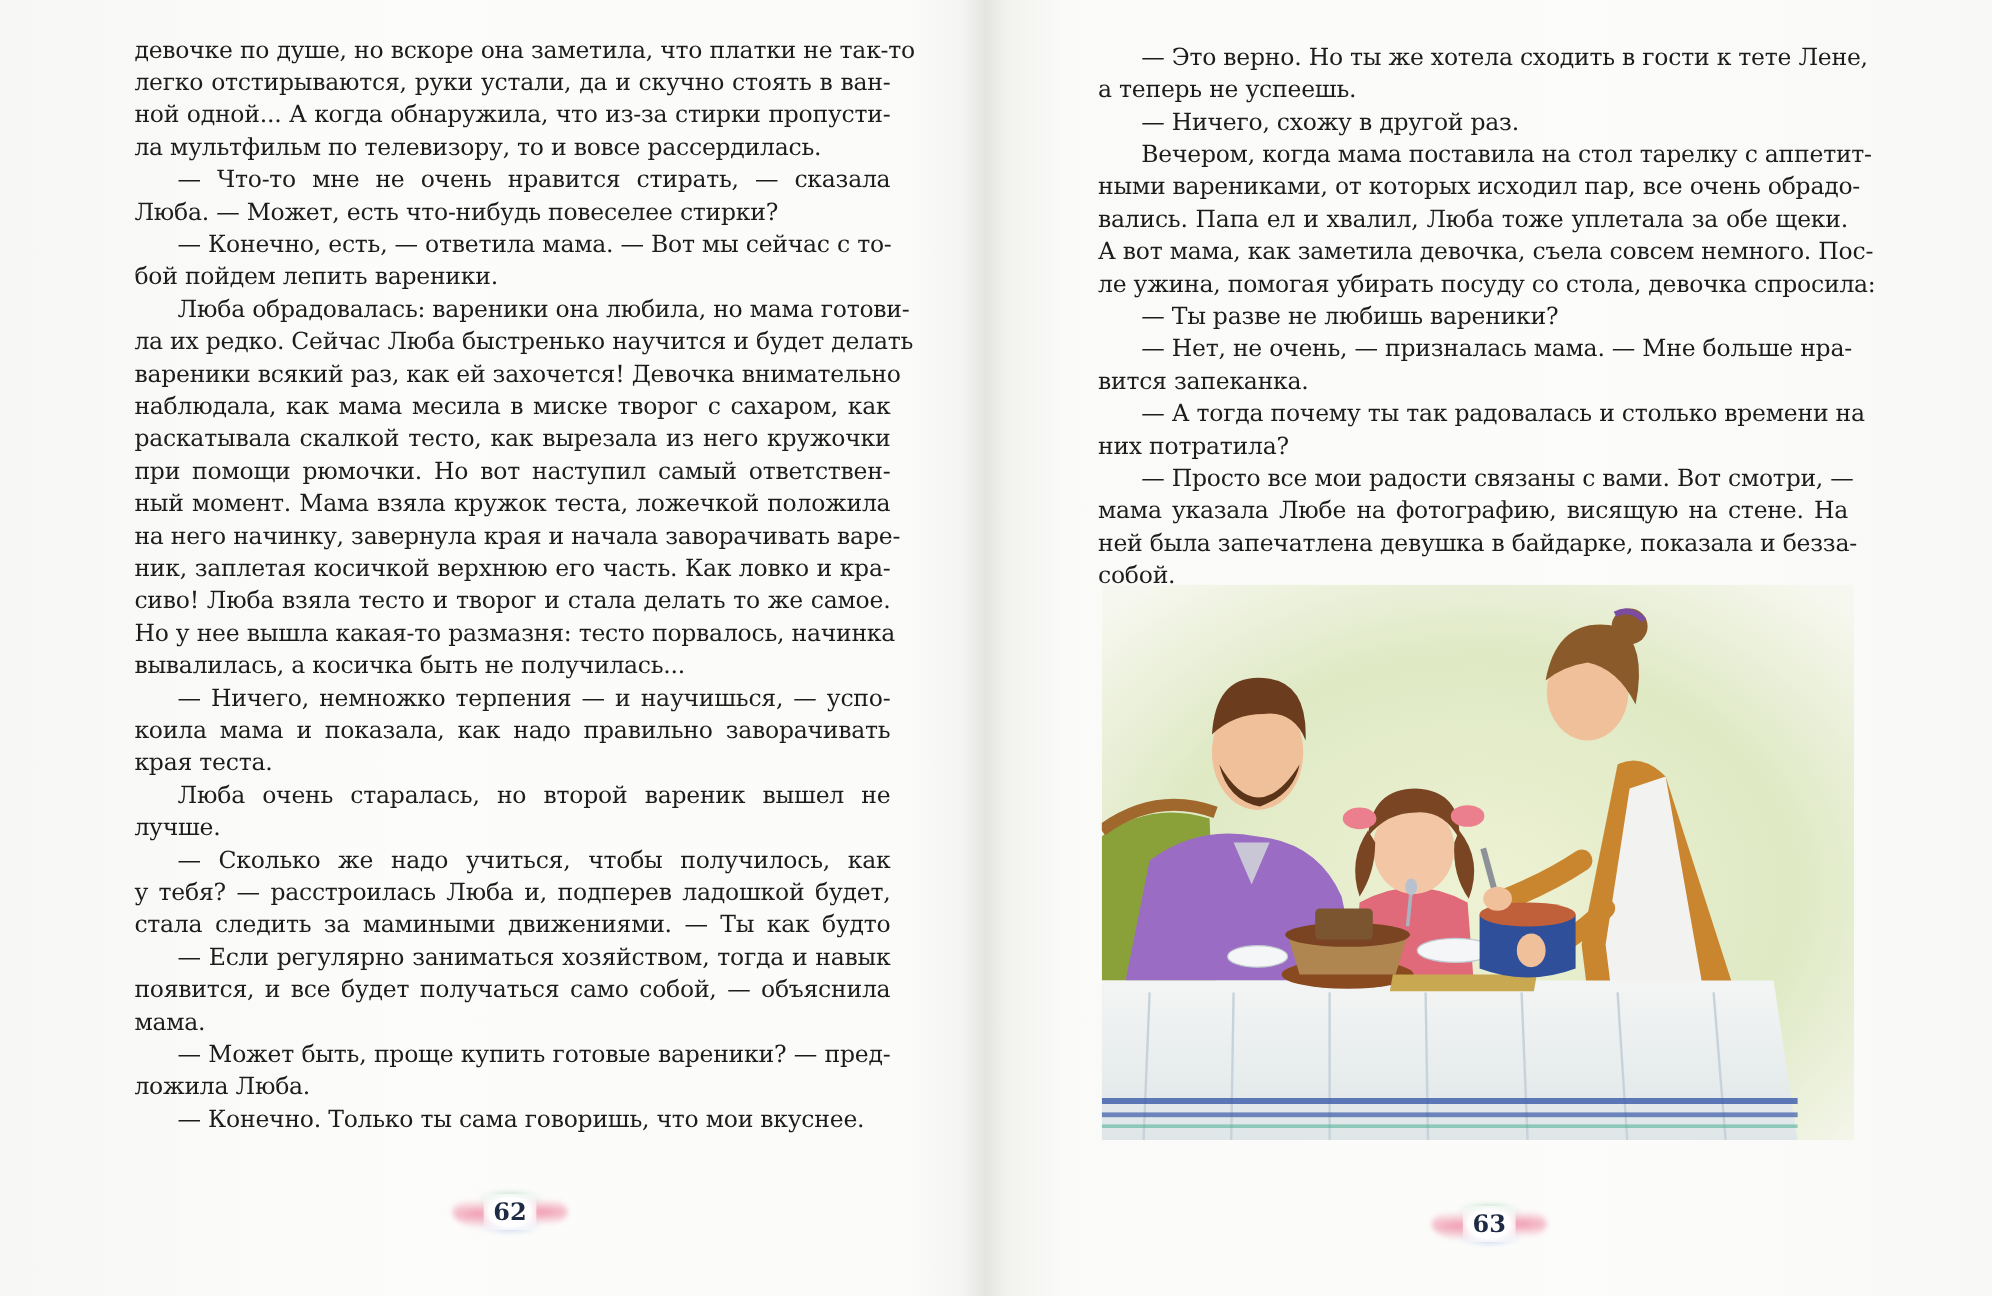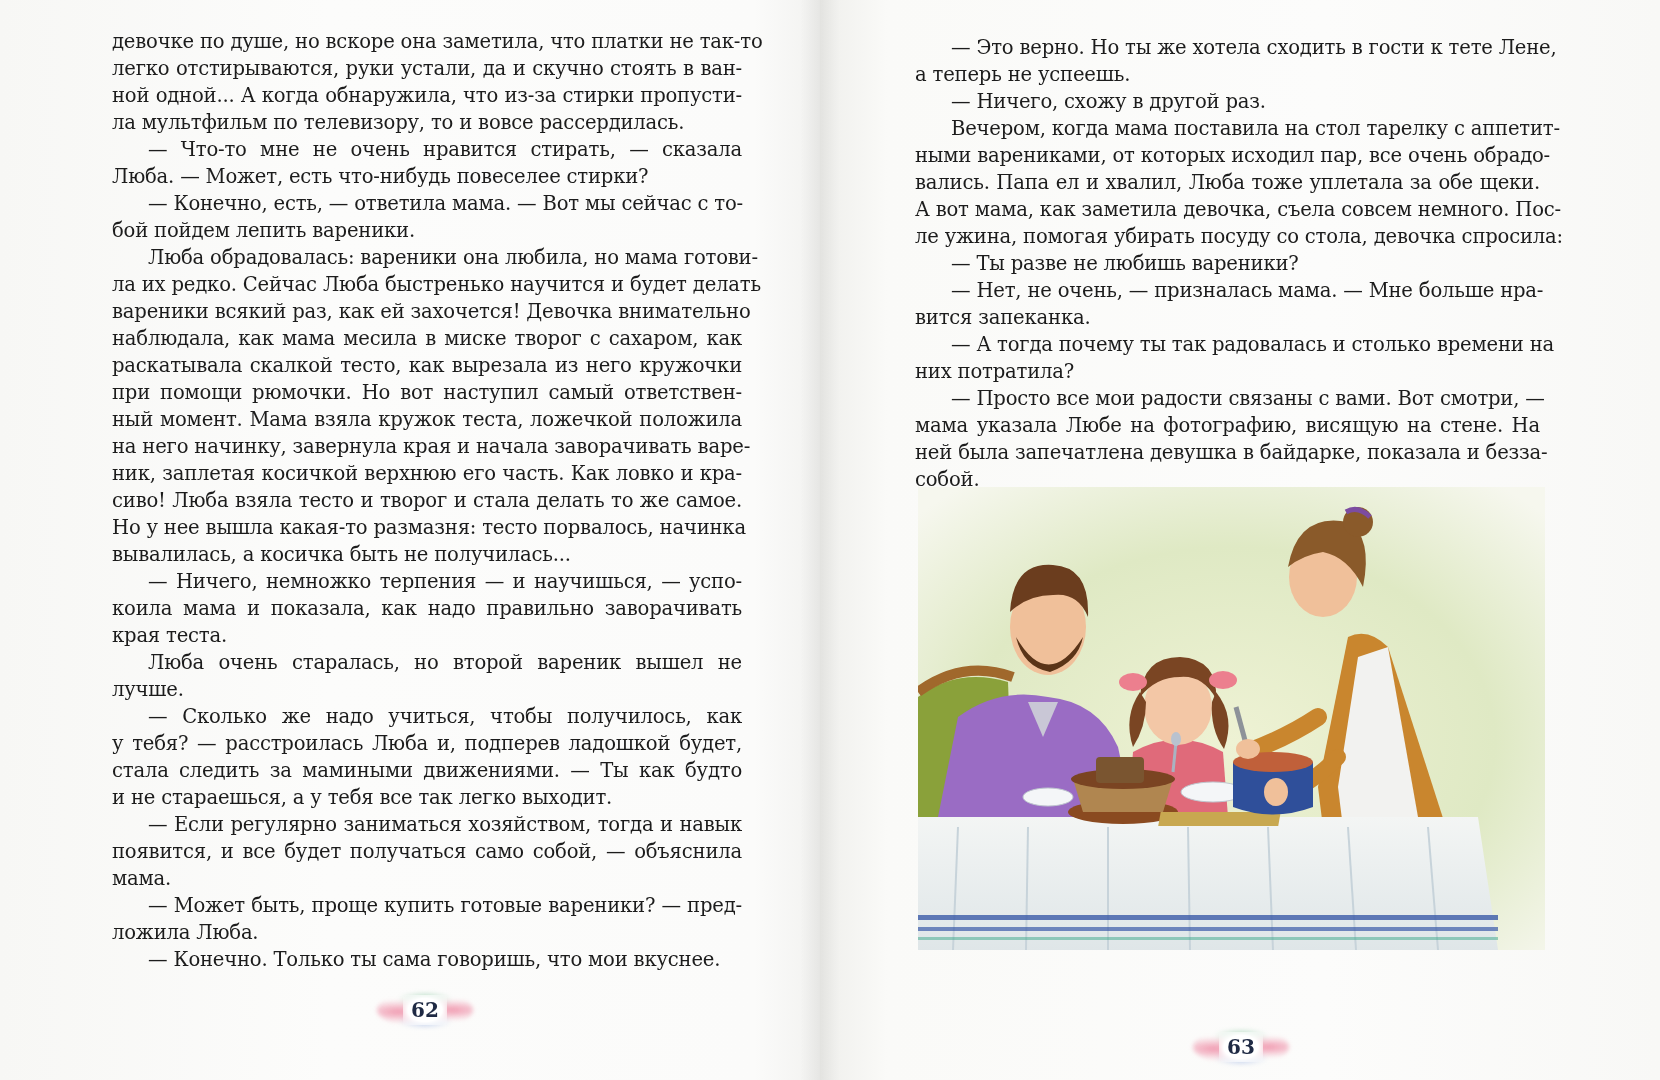--- a/index.html
+++ b/index.html
@@ -53,21 +53,21 @@
       radial-gradient(ellipse at 50% 85%, rgba(170,190,230,0.6) 0%, rgba(170,190,230,0) 40%);
     filter: blur(2px);
   }
   .page-num .num-bg {
     position: absolute; left: 50%; top: 50%; width: 44px; height: 30px;
     transform: translate(-50%,-50%);
     background: radial-gradient(ellipse, #ffffff 55%, rgba(255,255,255,0) 100%);
   }
   .page-num span.n { position: relative; z-index: 2; }
   .page-num.p62 { left: 377px; top: 989px; }
-  .page-num.p63 { left: 1193px; top: 1026px; }
+  .page-num.p63 { left: 1193px; top: 999px; }
 </style>
 </head>
 <body>
 
 <div class="spread">
   <div class="page left"></div>
   <div class="page right"></div>
   <div class="gutter"></div>
 
   <div class="text-col left" id="left-col">
@@ -92,21 +92,20 @@
       <span class="line">Но у нее вышла какая-то размазня: тесто порвалось, начинка</span>
       <span class="line last">вывалилась, а косичка быть не получилась...</span>
       <span class="line indent">— Ничего, немножко терпения — и научишься, — успо-</span>
       <span class="line">коила мама и показала, как надо правильно заворачивать</span>
       <span class="line last">края теста.</span>
       <span class="line indent">Люба очень старалась, но второй вареник вышел не</span>
       <span class="line last">лучше.</span>
       <span class="line indent">— Сколько же надо учиться, чтобы получилось, как</span>
       <span class="line">у тебя? — расстроилась Люба и, подперев ладошкой будет,</span>
       <span class="line">стала следить за мамиными движениями. — Ты как будто</span>
-      <span class="line last">и не стараешься, а у тебя все так легко выходит.</span>
       <span class="line indent">— Если регулярно заниматься хозяйством, тогда и навык</span>
       <span class="line">появится, и все будет получаться само собой, — объяснила</span>
       <span class="line last">мама.</span>
       <span class="line indent">— Может быть, проще купить готовые вареники? — пред-</span>
       <span class="line last">ложила Люба.</span>
       <span class="line indent last">— Конечно. Только ты сама говоришь, что мои вкуснее.</span>
     </div>
   <div class="text-col right" id="right-col">
       <span class="line indent">— Это верно. Но ты же хотела сходить в гости к тете Лене,</span>
       <span class="line last">а теперь не успеешь.</span>

